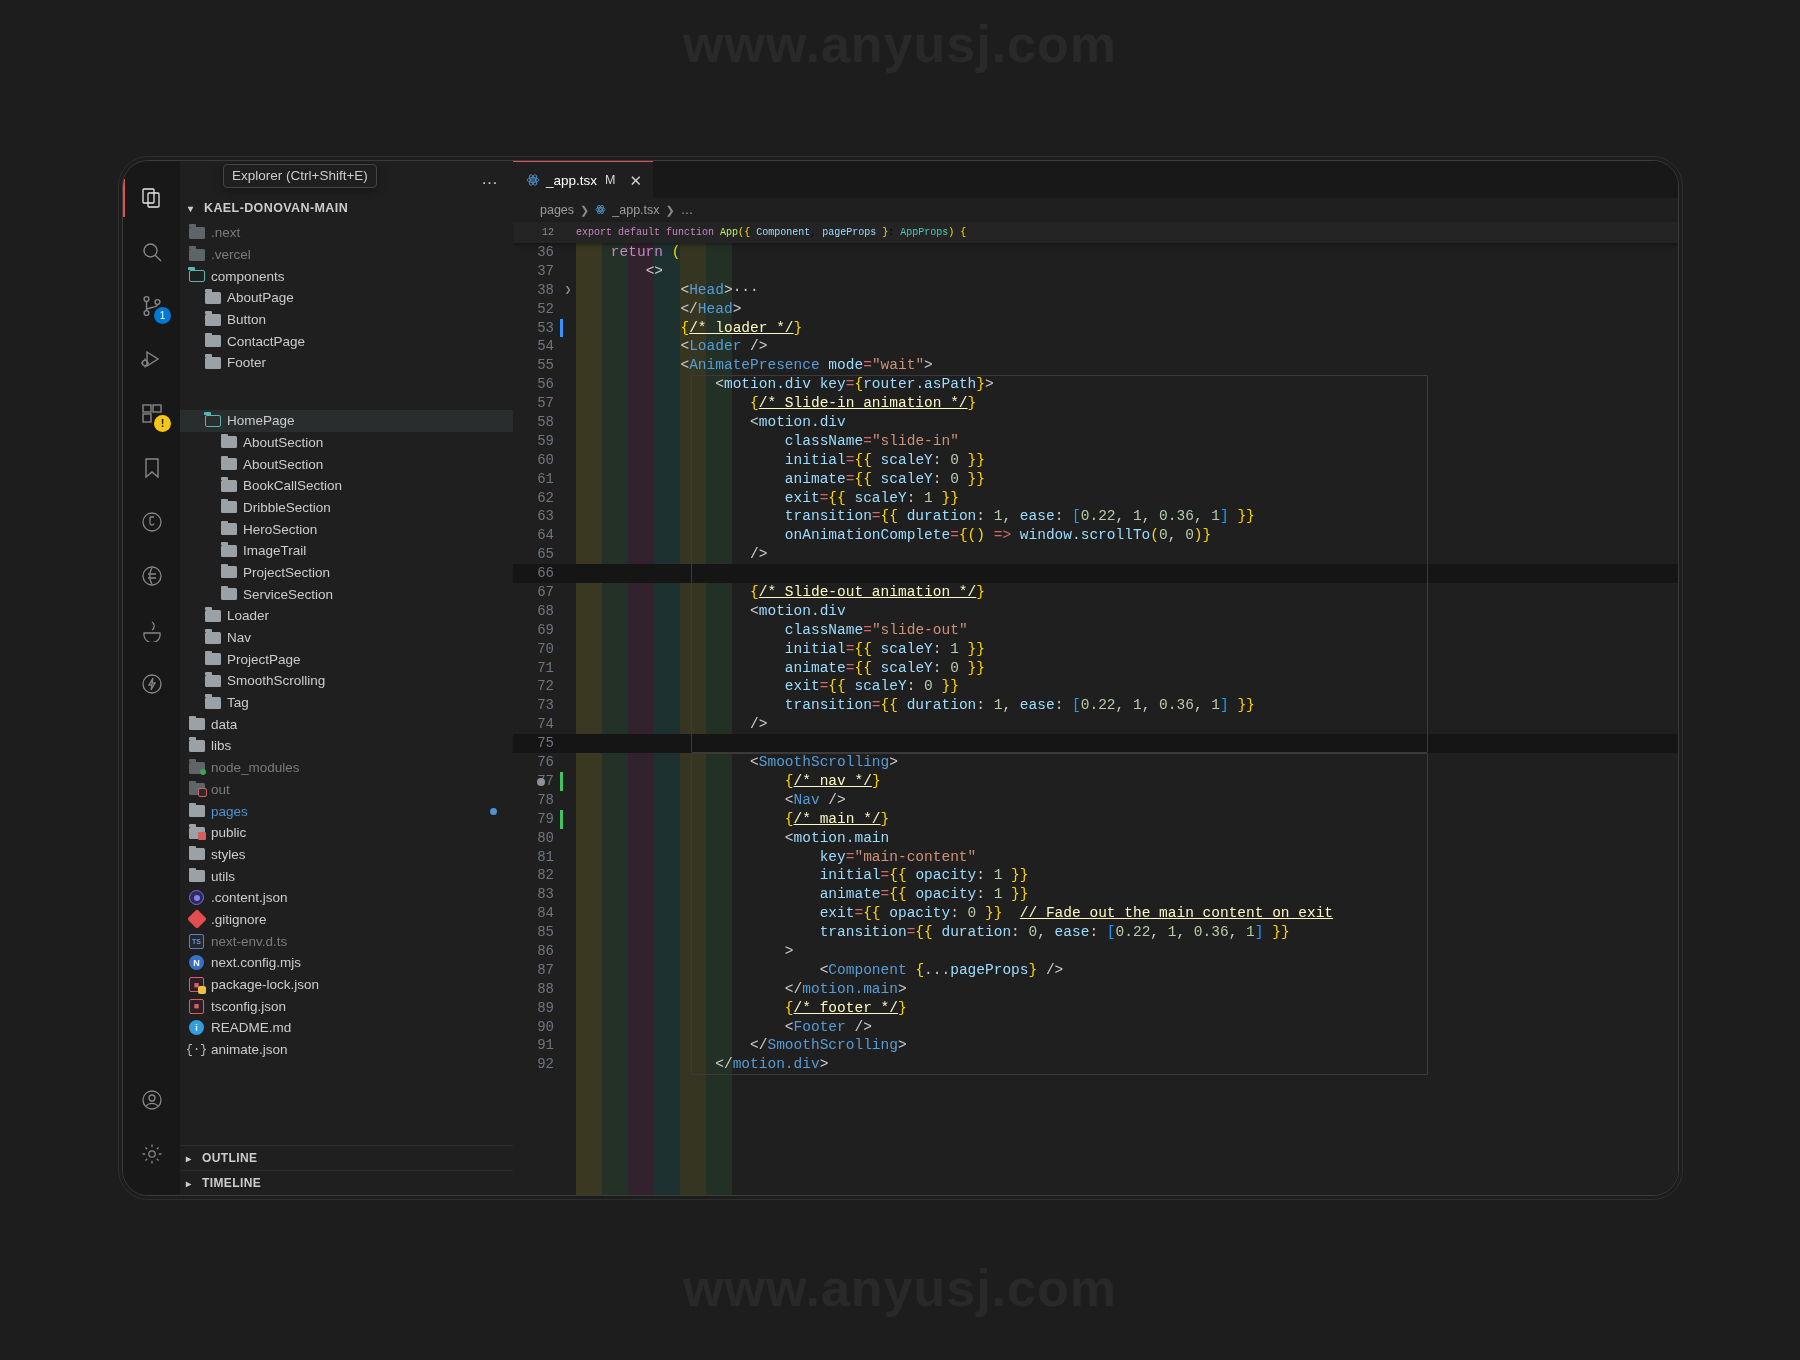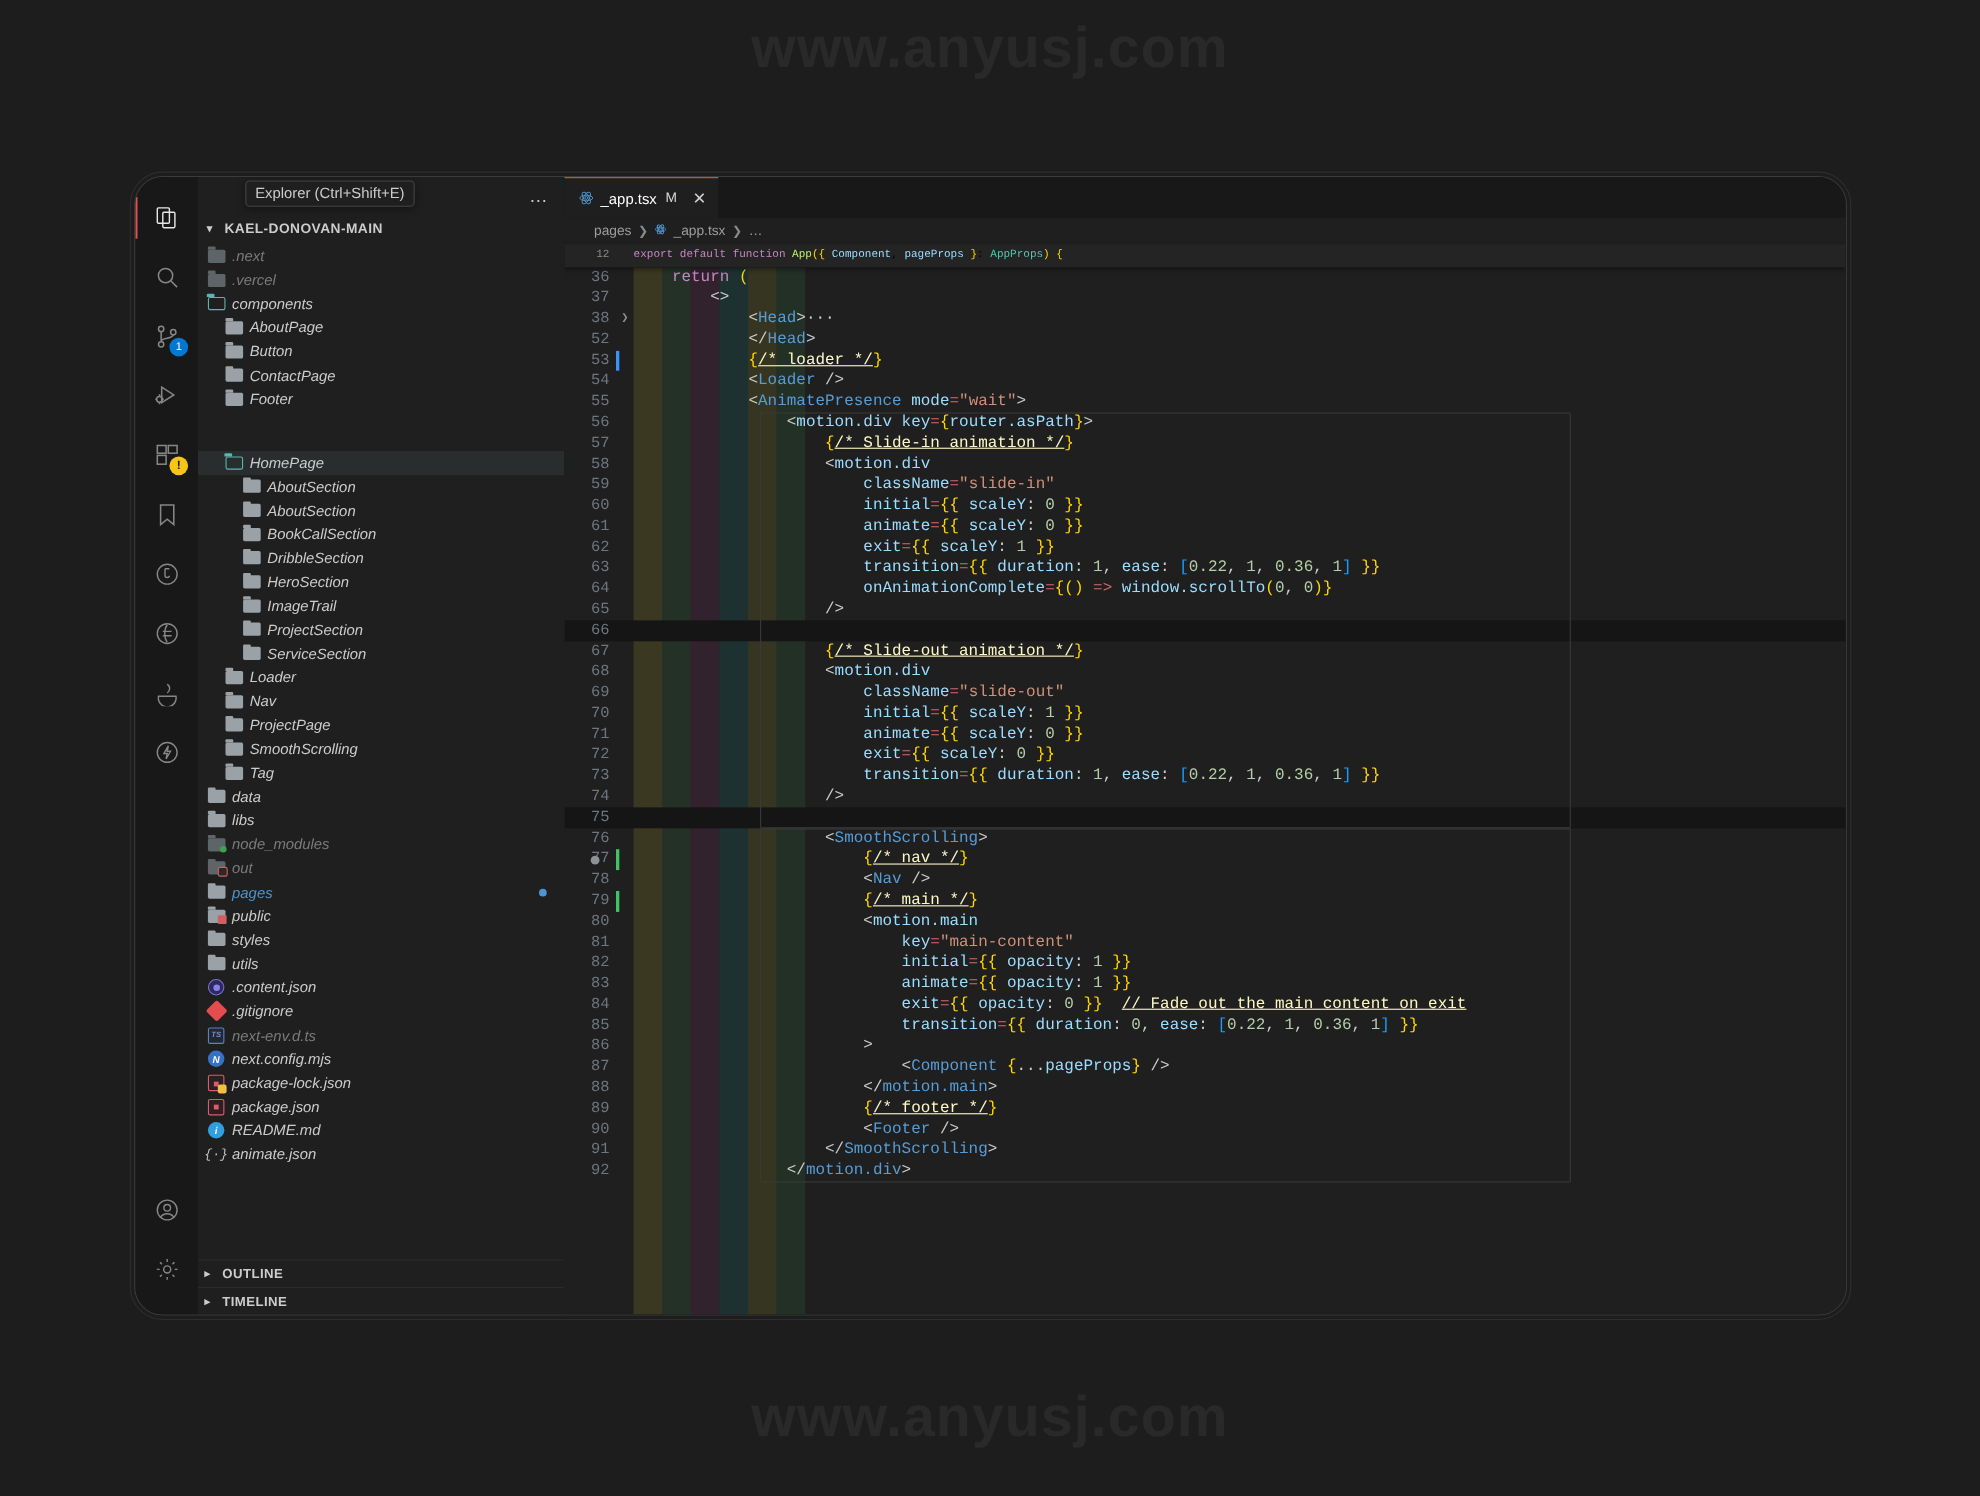--- a/index.html
+++ b/index.html
@@ -124,21 +124,21 @@
   .explorer-title {
     display: flex; align-items: center;
     height: 24px;
     padding-left: 8px;
     color: #cccccc;
     font-size: 12.5px;
     font-weight: 700;
     letter-spacing: 0.4px;
   }
   .explorer-title .chev { width: 16px; color: #cccccc; font-size: 10px; display: inline-block; }
-  .tree { flex: 1; overflow: hidden; padding-top: 2px; font-style: italic; }
+  .tree { flex: 1; overflow: hidden; padding-top: 2px; }
   .row {
     display: flex; align-items: center;
     height: 21.7px;
     font-size: 13.5px;
     color: #cccccc;
     white-space: nowrap;
     position: relative;
   }
   .row.selected { background: #2a2d2e; margin-top: 36px; }
   .row .ico { width: 17px; height: 16px; margin-right: 6px; flex: 0 0 17px; display:flex; align-items:center; justify-content:center;}
@@ -654,21 +654,21 @@
             <span class="ico">
               <span class="sq npm" style="background:#2a1f22;border:1.5px solid #e05a6a;color:#e05a6a;position:relative">■<i style="position:absolute;right:-3px;bottom:-3px;width:8px;height:8px;border-radius:2px;background:#f0c040"></i></span>
             </span>
             <span class="lbl">package-lock.json</span>
           </div>
           <div class="row">
             <span style="width:8px;flex:0 0 8px"></span>
             <span class="ico">
               <span class="sq npm" style="background:#2a1f22;border:1.5px solid #e05a6a;color:#e05a6a">■</span>
             </span>
-            <span class="lbl">package.json</span>
+            <span class="lbl">tsconfig.json</span>
           </div>
           <div class="row">
             <span style="width:8px;flex:0 0 8px"></span>
             <span class="ico">
               <span class="circ info-c">i</span>
             </span>
             <span class="lbl">README.md</span>
           </div>
           <div class="row">
             <span style="width:8px;flex:0 0 8px"></span>

